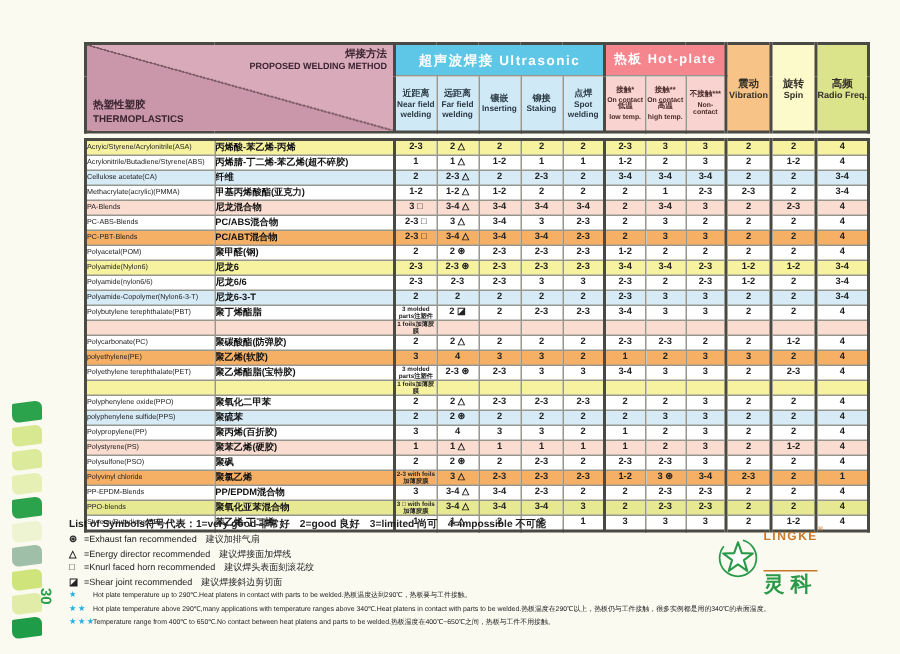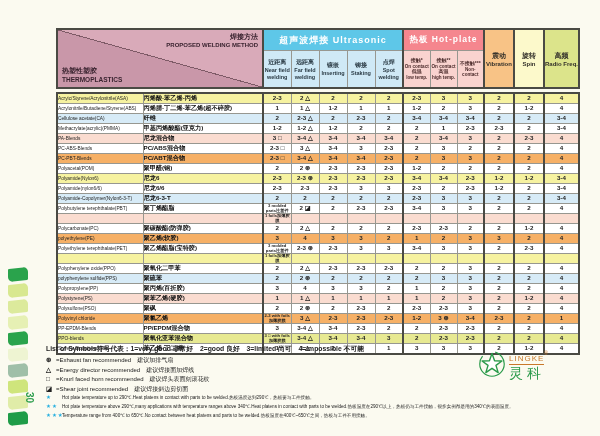--- a/index.html
+++ b/index.html
@@ -48,23 +48,23 @@
   .legend-item{font-size:6px;color:#222;line-height:1.45;}
   .legend-item .sym{display:inline-block;width:10px;font-size:6.5px;font-weight:bold;}
   
   .footnotes{position:absolute;left:46px;top:393px;width:548px;}
   .footnote{font-size:4.6px;color:#222;line-height:1.6;white-space:nowrap;}
   .footnote .stars{color:#28b0e0;font-size:5.5px;display:inline-block;width:16px;letter-spacing:1px;}
   
   .logo{position:absolute;left:478px;top:348px;display:flex;align-items:center;}
   .logo svg{width:28px;height:28px;}
   .logo-txt{margin-left:3px;line-height:1;}
-  .logo-brand{font-size:8px;font-weight:normal;color:#c8782a;letter-spacing:1px;border-bottom:1.5px solid #c8782a;display:inline-block;padding-bottom:1px;}
+  .logo-brand{font-size:8px;font-weight:bold;color:#c8782a;letter-spacing:1px;border-bottom:1.5px solid #c8782a;display:inline-block;padding-bottom:18px;}
   .logo-reg{font-size:5px;color:#c8782a;vertical-align:super;}
-  .logo-cn{font-size:14px;font-weight:normal;color:#2a9a4a;letter-spacing:4px;display:block;margin-top:1px;}
+  .logo-cn{font-size:14px;font-weight:bold;color:#2a9a4a;letter-spacing:4px;display:block;margin-top:1px;}
   
   .strip{position:absolute;left:8px;top:268px;width:22px;}
   .leaf{width:20px;height:13px;margin-bottom:3px;transform:skewY(-7deg);border-radius:1px 5px 1px 5px;}
   .lf1{background:#2aa34c;}.lf2{background:#d8e890;}.lf3{background:#dcea9c;}
   .lf4{background:#e6f0b4;}.lf5{background:#2aa34c;}.lf6{background:#eef4d2;}
   .lf7{background:#9fbfa8;}.lf8{background:#cfe57c;}.lf9{background:#e0eca8;}
   .lf10{background:#1f9c48;}
   .page-number{position:absolute;left:24px;top:392px;transform:rotate(90deg);transform-origin:center;
                color:#2e9e4e;font-weight:bold;font-size:10px;}
 </style>

